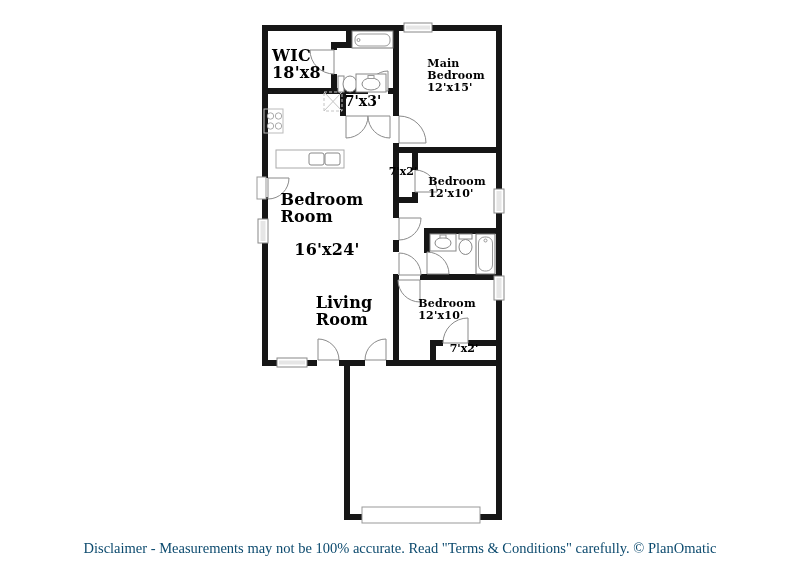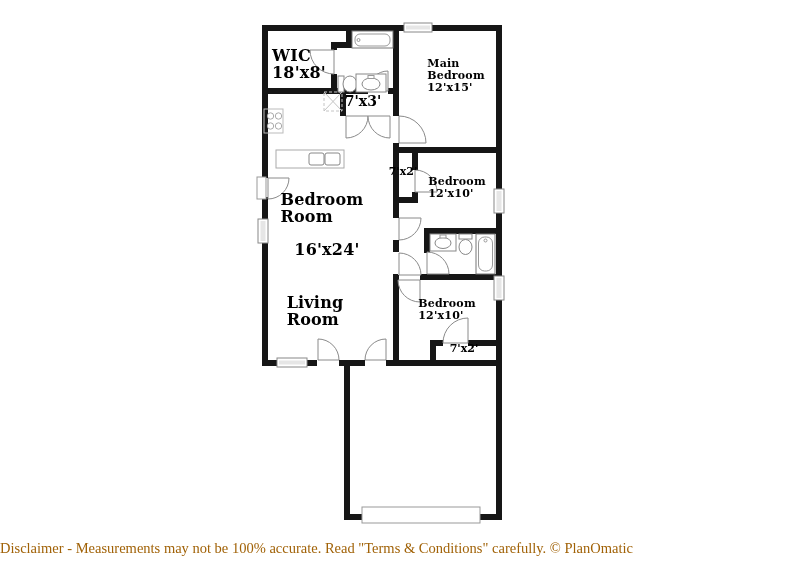--- a/index.html
+++ b/index.html
@@ -11,22 +11,22 @@
   .room-label{
     position:absolute;transform:translate(-50%,-50%);
     color:#000;font-weight:bold;line-height:1.08;
     white-space:nowrap;letter-spacing:.2px;
   }
   .fs16{font-size:16px;}
   .fs15{font-size:11px;}
   .fs8{font-size:14px;letter-spacing:0;}
   .fs7{font-size:11px;letter-spacing:0;}
   .disclaimer{
-    position:absolute;left:0;right:0;top:540px;text-align:left;
-    font-size:14.5px;color:#a16207;font-weight:normal;
+    position:absolute;left:0;right:0;top:540px;text-align:center;
+    font-size:14.5px;color:#0c4a6e;font-weight:normal;
     font-family:"Liberation Serif","DejaVu Serif",serif;
   }
 </style>
 </head>
 <body>
 
 <div class="canvas">
 
   <svg class="plan-svg" width="800" height="582" viewBox="0 0 800 582">
 
@@ -189,21 +189,21 @@
 
   <div class="room-label fs16" style="left:322px;top:208px;">
     <div>Bedroom</div>
     <div>Room</div>
   </div>
 
   <div class="room-label fs16" style="left:327px;top:250px;">
     <div>16'x24'</div>
   </div>
 
-  <div class="room-label fs16" style="left:315px;top:311px;">
+  <div class="room-label fs16" style="left:344px;top:311px;">
     <div>Living</div>
     <div>Room</div>
   </div>
 
   <div class="room-label fs15" style="left:457px;top:188px;">
     <div>Bedroom</div>
     <div>12'x10'</div>
   </div>
 
   <div class="room-label fs7" style="left:403px;top:172px;">

